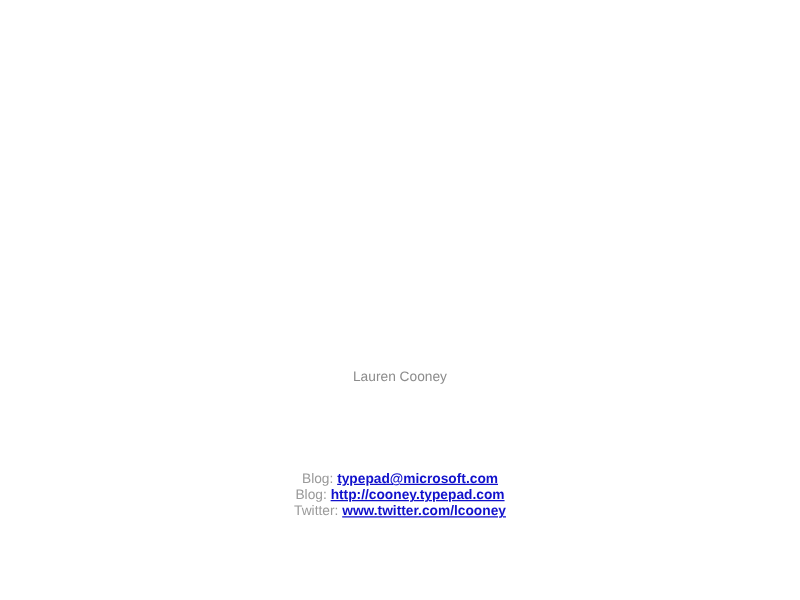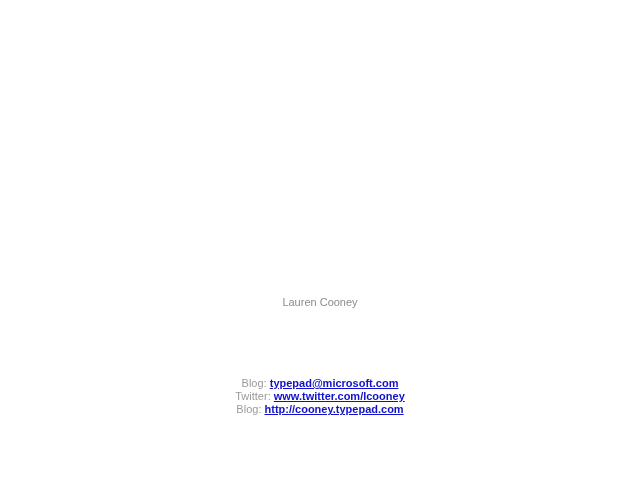--- a/index.html
+++ b/index.html
@@ -98,25 +98,25 @@
   </div>
 
   <div class="contact-block">
 
     <div class="contact-line">
       <span class="contact-label">Blog:</span>
       <span class="contact-link">typepad@microsoft.com</span>
     </div>
 
     <div class="contact-line">
-      <span class="contact-label">Twitter:</span>
-      <span class="contact-link">www.twitter.com/lcooney</span>
+      <span class="contact-label">Blog:</span>
+      <span class="contact-link">http://cooney.typepad.com</span>
     </div>
 
     <div class="contact-line">
-      <span class="contact-label">Blog:</span>
-      <span class="contact-link">http://cooney.typepad.com</span>
+      <span class="contact-label">Twitter:</span>
+      <span class="contact-link">www.twitter.com/lcooney</span>
     </div>
 
 
   </div>
 
 </div>
 
 </body></html>

